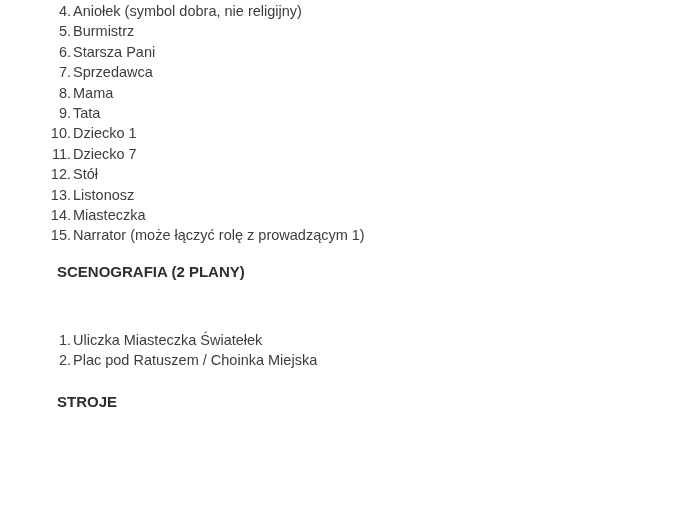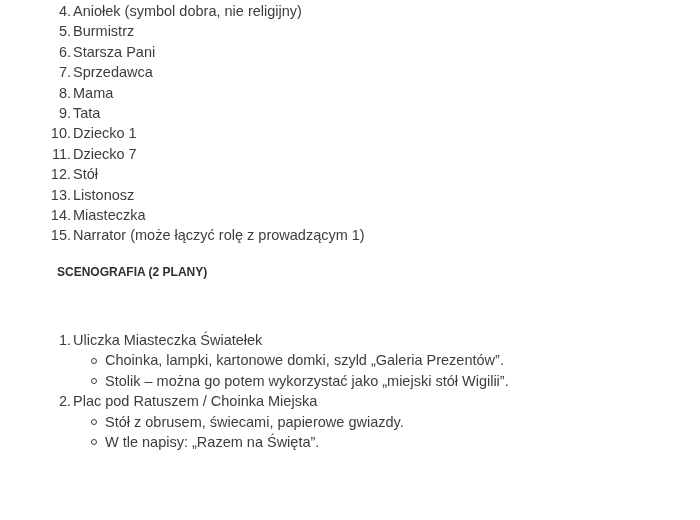--- a/index.html
+++ b/index.html
@@ -52,21 +52,21 @@
     position: absolute;
     left: 18px;
     top: 7.5px;
     width: 4px;
     height: 4px;
     border: 1px solid #3d3d3d;
     border-radius: 50%;
   }
   h3.heading {
     font-family: inherit;
-    font-size: 12px;
+    font-size: 15px;
     line-height: 22px;
     font-weight: 700;
     color: #2f2f2f;
     margin: 15px 0 0 0;
   }
   ol.scen { margin-top: 47px; }
   h3.costumes { margin-top: 20px; }
 </style>
 </head>
 <body>
@@ -83,23 +83,18 @@
       <li class="num-item">Dziecko 7</li>
       <li class="num-item">Stół</li>
       <li class="num-item">Listonosz</li>
       <li class="num-item">Miasteczka</li>
       <li class="num-item">Narrator (może łączyć rolę z prowadzącym 1)</li>
     </ol>
 
   <h3 class="heading">SCENOGRAFIA (2 PLANY)</h3>
 
   <ol class="list scen" id="scen-list">
-      <li class="num-item"><span>Uliczka Miasteczka Światełek</span><ul class="sub-list">
-          <li class="bullet-item">Choinka, lampki, kartonowe domki, szyld „Galeria Prezentów”.</li>
-          <li class="bullet-item">Stolik – można go potem wykorzystać jako „miejski stół Wigilii”.</li>
-        </ul></li>
-      <li class="num-item"><span>Plac pod Ratuszem / Choinka Miejska</span><ul class="sub-list">
-          <li class="bullet-item">Stół z obrusem, świecami, papierowe gwiazdy.</li>
-          <li class="bullet-item">W tle napisy: „Razem na Święta”.</li>
-        </ul></li>
+      <li class="num-item"><span>Uliczka Miasteczka Światełek</span></li>
+      <li class="num-item"><span>Plac pod Ratuszem / Choinka Miejska</span></li>
     </ol>
 
+  <h3 class="heading costumes">STROJE</h3>
 </div>
 
 </body></html>

